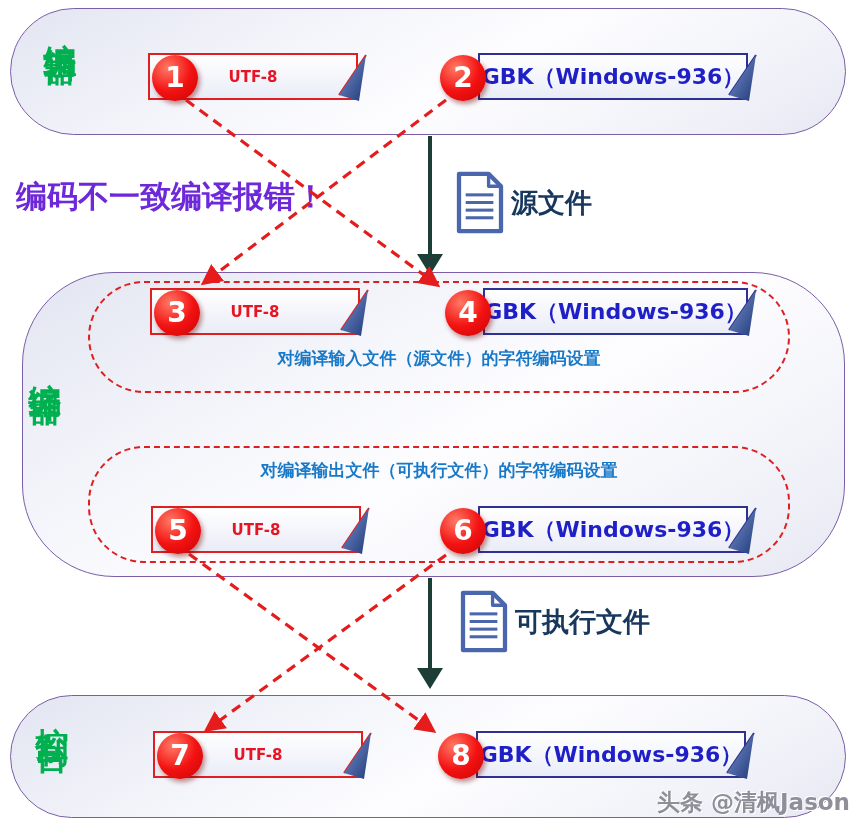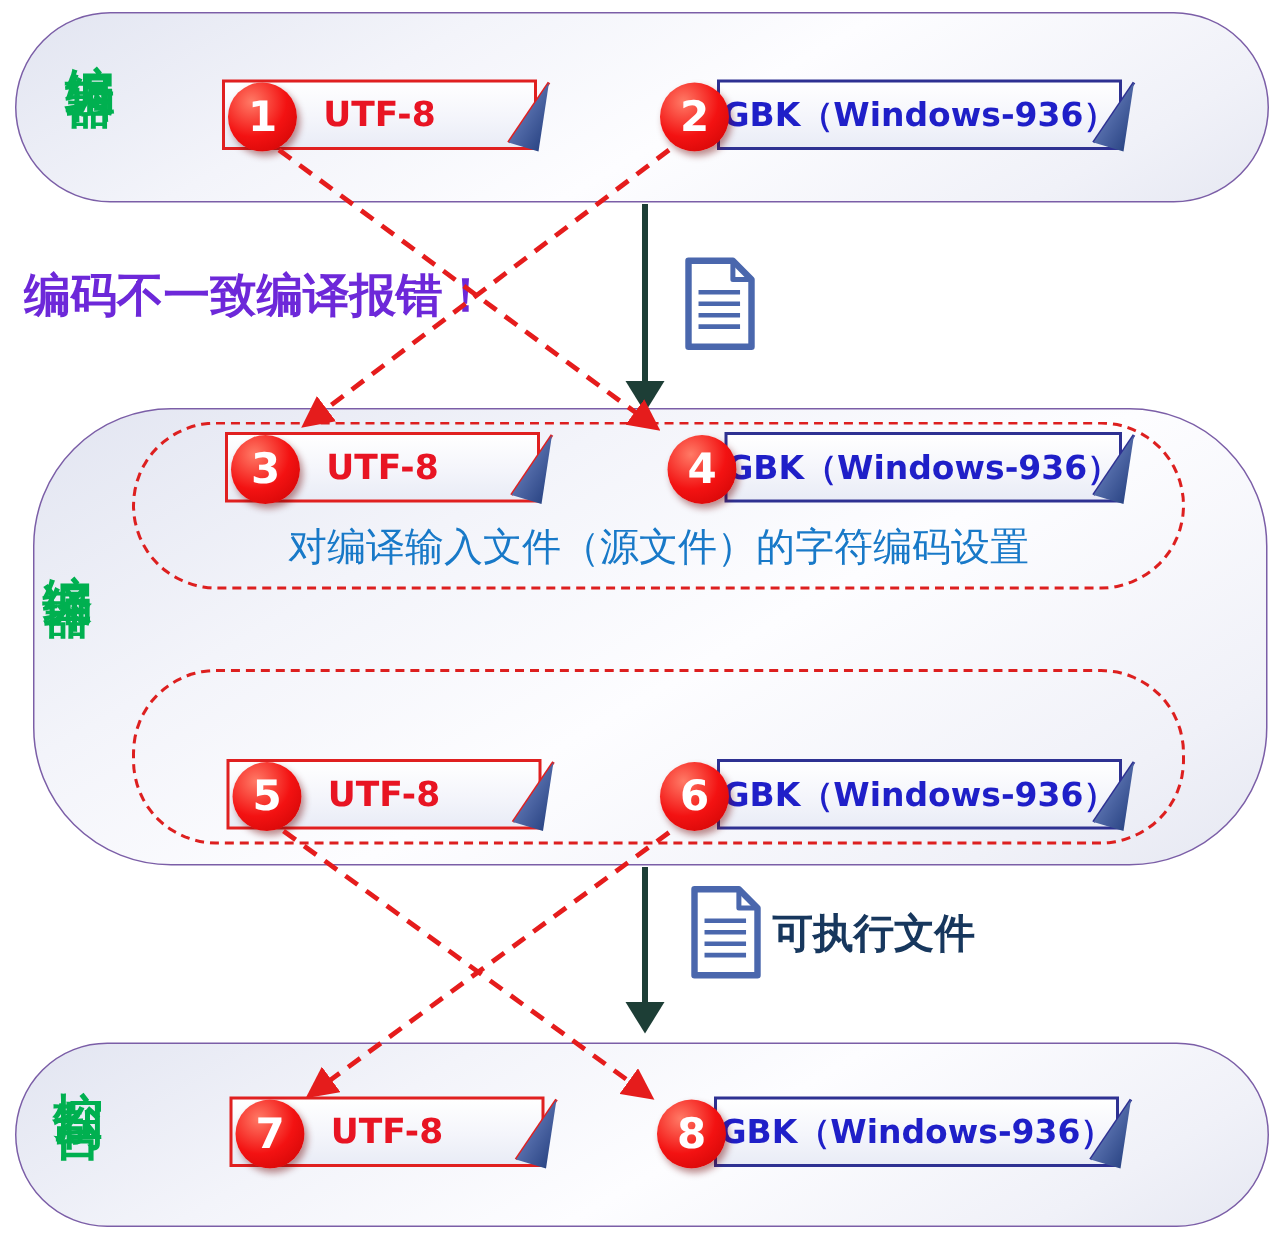--- a/index.html
+++ b/index.html
@@ -31,34 +31,34 @@
   #console-title{left:36px;top:701px;}
 
   
   .dashed-rect{
     position:absolute;border:2.6px dashed #DD1F1F;border-radius:56px;box-sizing:border-box;
   }
   #input-dashed{left:88px;top:281px;width:702px;height:112px;}
   #output-dashed{left:88px;top:446px;width:702px;height:117px;}
   .section-caption{
     position:absolute;left:88px;width:702px;text-align:center;
-    color:#1879C8;font-weight:normal;font-size:26px;
+    color:#1879C8;font-weight:bold;font-size:17px;
   }
   #input-caption{top:347px;}
   #output-caption{top:459px;}
 
   
   .enc-box{
     position:absolute;height:47px;box-sizing:border-box;
     background:linear-gradient(180deg,#ffffff 0%,#f4f5fb 55%,#e9ecf6 100%);
     display:flex;align-items:center;justify-content:center;
   }
   .enc-box.utf{border:2px solid #E02020;width:210px;}
   .enc-box.gbk{border:2px solid #2E3192;width:270px;}
-  .enc-label{font-weight:bold;font-size:23px;white-space:nowrap;}
+  .enc-label{font-weight:bold;font-size:15px;white-space:nowrap;}
   .utf .enc-label{color:#E81423;}
   .gbk .enc-label{color:#1F1FC8;font-size:22px;text-align:right;}
   .num-circle{
     position:absolute;top:0px;width:46px;height:46px;border-radius:50%;
     background:radial-gradient(circle at 34% 28%,#ff7a66 0%,#f31212 52%,#c90303 100%);
     box-shadow:2px 3px 5px rgba(110,0,0,.45);
     color:#ffffff;font-weight:bold;font-size:28px;
     display:flex;align-items:center;justify-content:center;line-height:1;
   }
   .utf .num-circle{left:2px;}
@@ -98,20 +98,21 @@
   <div class="stage" id="compiler-stage"></div>
   <div class="stage" id="console-stage"></div>
 
   <div class="v-title" id="editor-title">编辑器</div>
   <div class="v-title" id="compiler-title">编译器</div>
   <div class="v-title" id="console-title">控制台</div>
 
   <div class="dashed-rect" id="input-dashed"></div>
   <div class="dashed-rect" id="output-dashed"></div>
   <div class="section-caption" id="input-caption">对编译输入文件（源文件）的字符编码设置</div>
+  <div class="section-caption" id="output-caption">对编译输出文件（可执行文件）的字符编码设置</div>
 
   <div class="enc-box utf" style="left:148px;top:53px;">
     <span class="num-circle">1</span>
     <span class="enc-label">UTF-8</span>
     <svg class="fold" viewBox="0 0 40 53">
       <defs>
           <linearGradient id="fg1" x1="0" y1="0" x2="1" y2="1">
         <stop offset="0" stop-color="#7d93cf"></stop>
             <stop offset="1" stop-color="#1f3a7a"></stop>
           </linearGradient>
@@ -188,38 +189,40 @@
     <svg width="50" height="63" viewBox="0 0 52 66">
       <path d="M4,3 H35 L48,16 V63 H4 Z" fill="#ffffff" stroke="#4A67AD" stroke-width="4.5" stroke-linejoin="round"></path>
       <path d="M35,3 V16 H48" fill="none" stroke="#4A67AD" stroke-width="3.5" stroke-linejoin="round"></path>
       <g stroke="#4A67AD" stroke-width="3.2">
         <line x1="11" y1="25" x2="40" y2="25"></line>
         <line x1="11" y1="33" x2="40" y2="33"></line>
         <line x1="11" y1="41" x2="40" y2="41"></line>
         <line x1="11" y1="49" x2="40" y2="49"></line>
       </g>
     </svg>
+    <span class="file-label">源文件</span>
   </div>
 
   <div class="file-group" id="file-exe">
     <svg width="50" height="63" viewBox="0 0 52 66">
       <path d="M4,3 H35 L48,16 V63 H4 Z" fill="#ffffff" stroke="#4A67AD" stroke-width="4.5" stroke-linejoin="round"></path>
       <path d="M35,3 V16 H48" fill="none" stroke="#4A67AD" stroke-width="3.5" stroke-linejoin="round"></path>
       <g stroke="#4A67AD" stroke-width="3.2">
         <line x1="11" y1="25" x2="40" y2="25"></line>
         <line x1="11" y1="33" x2="40" y2="33"></line>
         <line x1="11" y1="41" x2="40" y2="41"></line>
         <line x1="11" y1="49" x2="40" y2="49"></line>
       </g>
     </svg>
     <span class="file-label">可执行文件</span>
   </div>
 
   <div class="warning" id="warning-top">编码不一致编译报错！</div>
 
+  <div id="watermark">头条 @清枫Jason</div>
 
   <svg id="overlay">
     <defs>
       <marker id="mRed" viewBox="0 0 10 10" refX="7.5" refY="5" markerWidth="6.6" markerHeight="6.6" orient="auto">
         <path d="M0,0 L10,5 L0,10 Z" fill="#E51C1C"></path>
       </marker>
     </defs>
 
     <g stroke="#1D3E36" fill="#1D3E36">
       <line x1="430" y1="136" x2="430" y2="255" stroke-width="4"></line>

